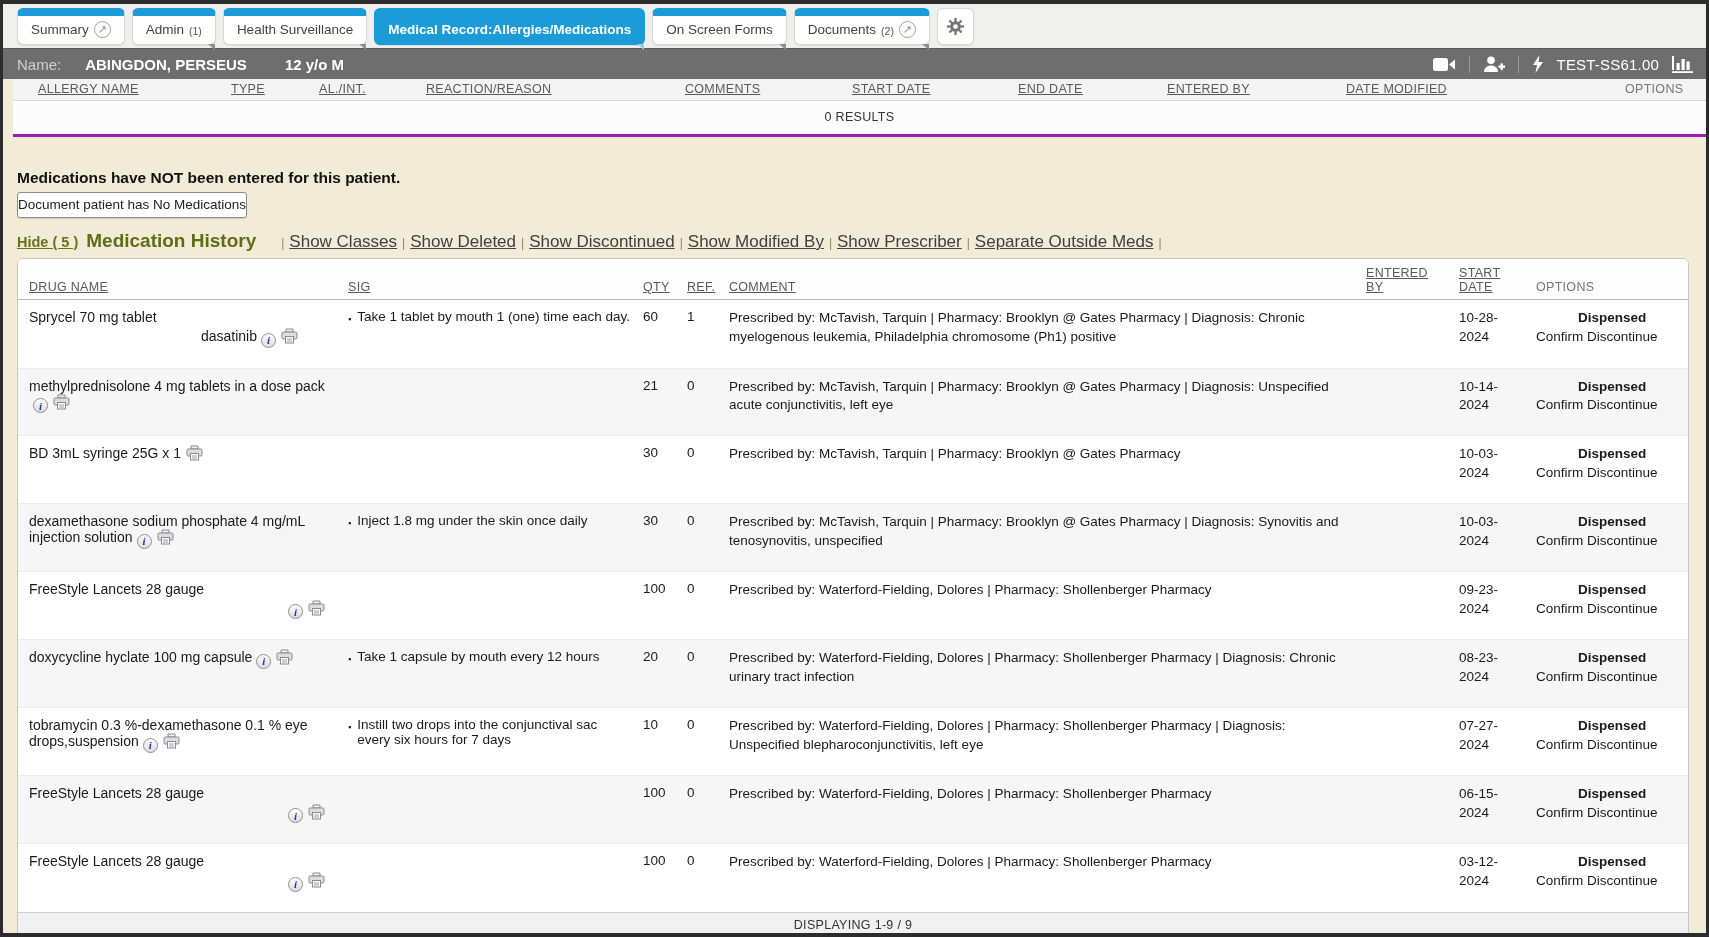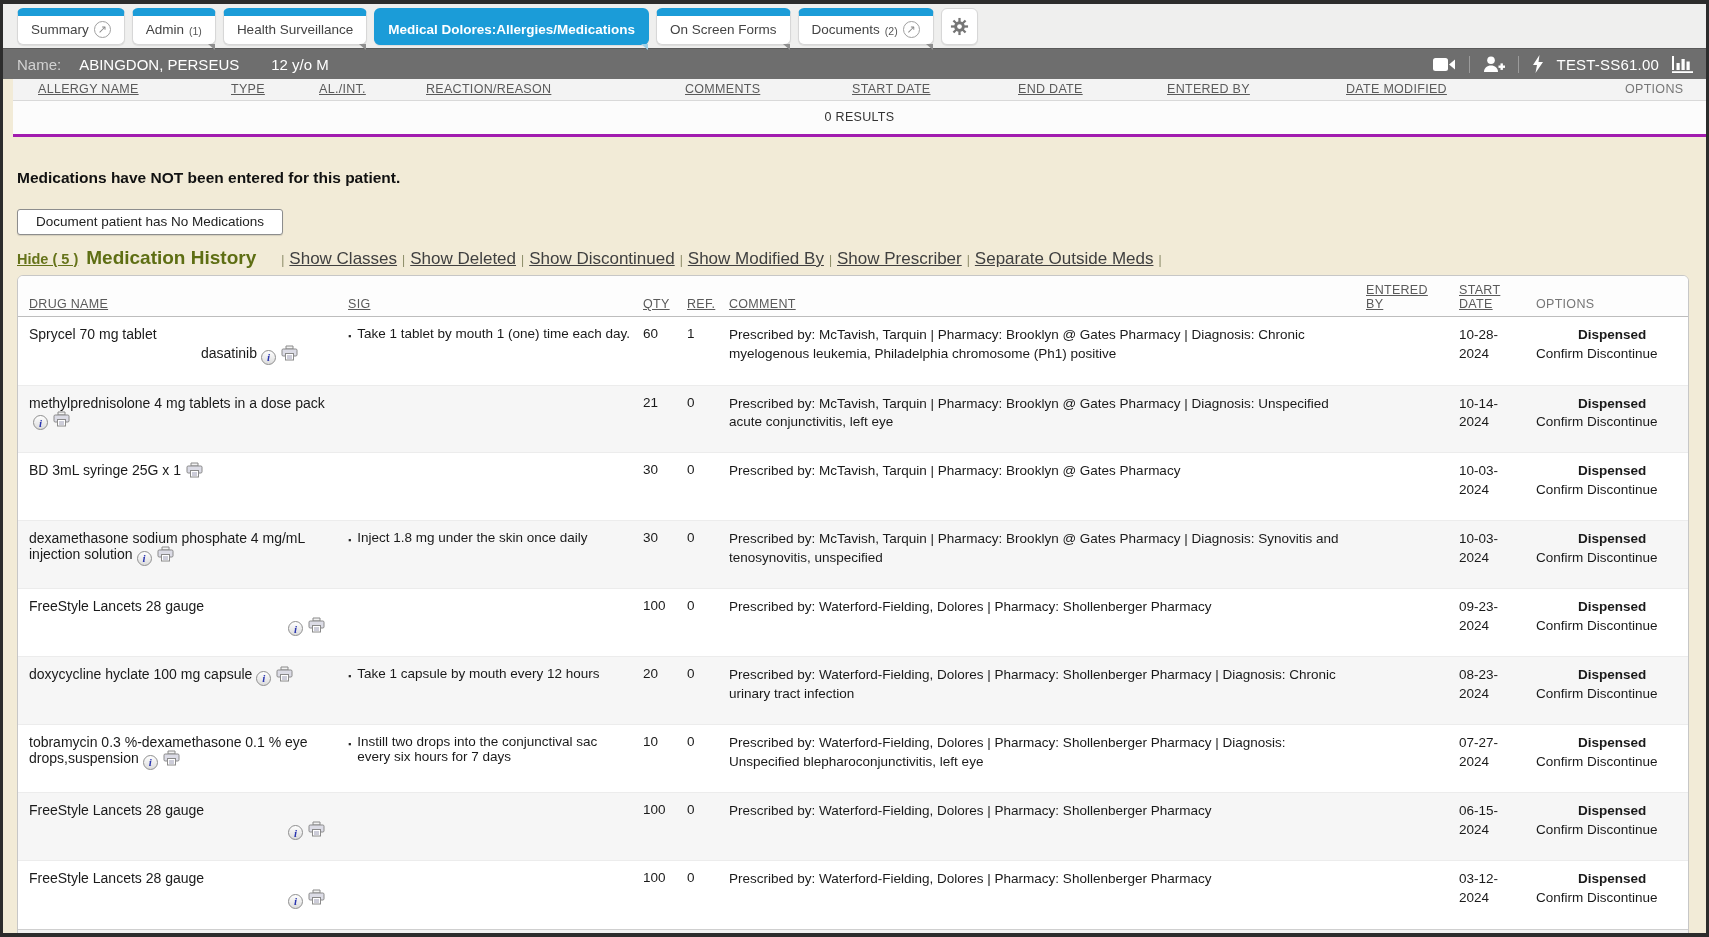--- a/index.html
+++ b/index.html
@@ -23,23 +23,23 @@
          border-left:7px solid transparent; border-top:6px solid #8f8f8f; }
   .tab.active.fold::after { border-top-color:#9fcfe6; }
   .ext { width:17px; height:17px; border:1px solid #a0a0a0; border-radius:50%; color:#8b8b8b;
          font-size:11px; display:inline-flex; align-items:center; justify-content:center; background:#fff; }
   .gearbtn { background:#fff; border:1px solid #d7d7d7; border-radius:6px; height:37px; width:37px;
          display:flex; align-items:center; justify-content:center; box-shadow:0 1px 1px rgba(0,0,0,.08); }
 
   
   .pbar { background:#6e6e6e; border-top:1px solid #5a5a5a; height:31px; display:flex;
           align-items:center; justify-content:space-between; padding:0 12px 0 14px; flex:none; }
-  .pleft { display:flex; align-items:baseline; gap:18px; font-size:15px; }
+  .pleft { display:flex; align-items:baseline; gap:24px; font-size:15px; }
   .nlabel { color:#d2d2d2; }
-  .pname { color:#fff; }
+  .pname { color:#fff;font-weight:bold; }
   .pagesex { color:#fff; margin-left:14px; }
   .pright { display:flex; align-items:center; gap:13px; }
   .vdiv { width:1px; height:17px; background:#9b9b9b; }
   .pcode { color:#fff; font-size:15px; letter-spacing:.2px; }
 
   
   .allergy { background:#fff; margin-left:10px; flex:none; border-bottom:3px solid #a21caf; }
   .ahead { display:flex; background:#f3f3f3; border-bottom:1px solid #d9d9d9; padding:3px 0 4px; }
   .ahead .hcell { font-size:12.5px; color:#5a5a5a; text-decoration:underline; letter-spacing:.3px; }
   .ahead .hcell:last-child { text-decoration:none; color:#777; }
@@ -52,23 +52,23 @@
   .ahead .hcell:nth-child(7){ width:149px; }
   .ahead .hcell:nth-child(8){ width:179px; }
   .ahead .hcell:nth-child(9){ width:219px; }
   .ahead .hcell:nth-child(10){ flex:1; padding-left:60px; }
   .aresults { background:#fcfcfc; text-align:center; font-size:12.5px; color:#333;
               padding:9px 0 10px; letter-spacing:.3px; }
 
   
   .beige { flex:1; padding-top:32px; }
   .nomeds-msg { font-size:15.5px; font-weight:bold; color:#111; padding-left:14px; }
-  .nomeds-btn { margin:22px 0 0 14px; background:#fff; border:1px solid #8d8d8d; border-radius:3px;
+  .nomeds-btn { margin:5px 0 0 14px; background:#fff; border:1px solid #8d8d8d; border-radius:3px;
                 font-family:"Liberation Sans",sans-serif; font-size:13.5px; color:#222;
-                padding:4px 18px 5px; box-shadow:0 1px 1px rgba(0,0,0,.12); }
+                padding:4px 0 5px; box-shadow:0 1px 1px rgba(0,0,0,.12); }
   .histline { margin:12px 0 6px 14px; display:flex; align-items:baseline; flex-wrap:wrap; }
   .hide-link { color:#66731a; font-weight:bold; font-size:14.5px; text-decoration:underline; margin-right:8px; }
   .hist-title { color:#5e6e13; font-weight:bold; font-size:19px; margin-right:20px; }
   .sep { color:#8a8a66; font-size:12px; margin:0 5px; }
   .hist-link { color:#404040; font-size:17px; text-decoration:underline; }
 
   
   .medtable { background:#fff; border:1px solid #c7c7c7; border-radius:6px; margin:0 17px 0 14px; overflow:hidden; }
   .mgrid { display:grid; grid-template-columns:330px 295px 44px 42px 637px 93px 77px 1fr; }
   .mhead { align-items:end; padding:7px 0 5px; border-bottom:1px solid #bdbdbd; background:#fdfdfd; }
@@ -111,21 +111,21 @@
           <span class="ext">↗</span>
         </div>
         <div class="tab fold">
           <span>Admin</span>
           <span class="badge">(1)</span>
         </div>
         <div class="tab fold">
           <span>Health Surveillance</span>
         </div>
         <div class="tab active fold">
-          <span>Medical Dolores:Allergies/Medications</span>
+          <span>Medical Record:Allergies/Medications</span>
         </div>
         <div class="tab fold">
           <span>On Screen Forms</span>
         </div>
         <div class="tab fold">
           <span>Documents</span>
           <span class="badge">(2)</span>
           <span class="ext">↗</span>
         </div>
       </div>

